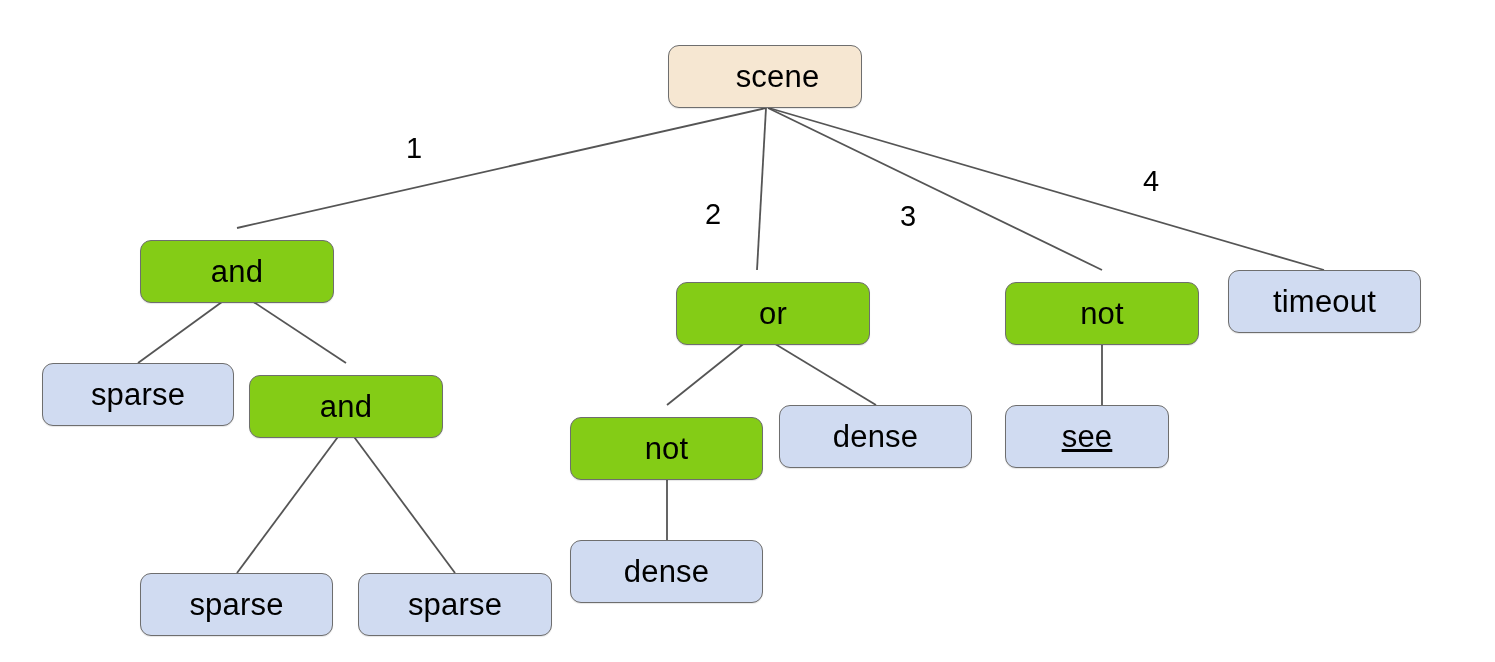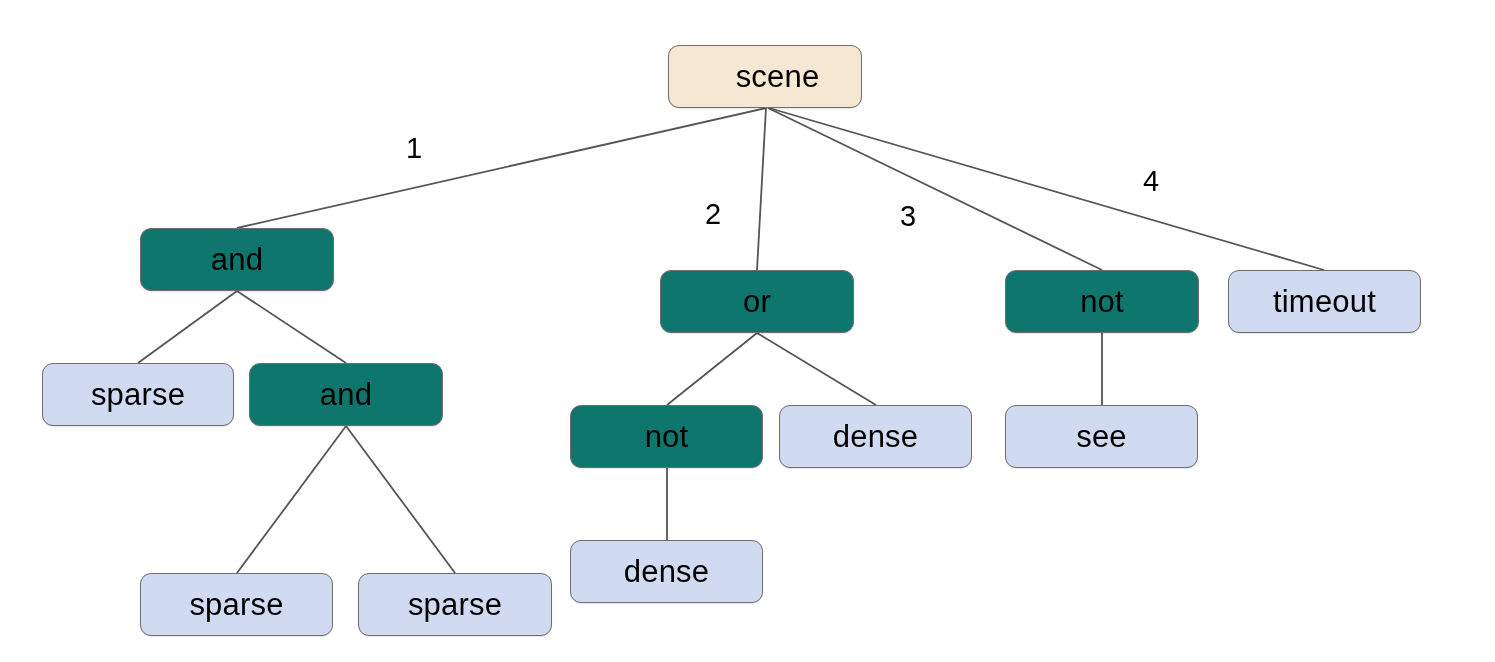--- a/index.html
+++ b/index.html
@@ -32,21 +32,21 @@
     display: flex;
     align-items: center;
     justify-content: center;
     font-size: 31px;
     color: #000000;
     line-height: 1;
     letter-spacing: 0.2px;
     box-shadow: 0 1px 1px rgba(0,0,0,0.10);
   }
   .node.root   { background: #f6e7d2; }
-  .node.op     { background: #0f766e; }
+  .node.op     { background: #84cc16; margin-top: 12px; }
   .node.leaf   { background: #d0dbf1; }
   .edge-label {
     position: absolute;
     font-size: 29px;
     color: #000000;
     line-height: 1;
     user-select: none;
   }
 </style>
 </head>
@@ -69,42 +69,42 @@
       <line x1="1102" y1="333" x2="1102" y2="405" stroke="#555555" stroke-width="1.8"></line>
     </svg>
 
   <div id="node-layer">
       <div class="node root" style="left: 668px; top: 45px; width: 194px; height: 63px; padding-left: 25px;">
         <span>scene</span>
       </div>
       <div class="node op" style="left: 140px; top: 228px; width: 194px; height: 63px;">
         <span>and</span>
       </div>
-      <div class="node op" style="left: 660px; top: 270px; width: 194px; height: 63px;">
+      <div class="node op" style="left: 676px; top: 270px; width: 194px; height: 63px;">
         <span>or</span>
       </div>
       <div class="node op" style="left: 1005px; top: 270px; width: 194px; height: 63px;">
         <span>not</span>
       </div>
       <div class="node leaf" style="left: 1228px; top: 270px; width: 193px; height: 63px;">
         <span>timeout</span>
       </div>
       <div class="node leaf" style="left: 42px; top: 363px; width: 192px; height: 63px;">
         <span>sparse</span>
       </div>
       <div class="node op" style="left: 249px; top: 363px; width: 194px; height: 63px;">
         <span>and</span>
       </div>
       <div class="node op" style="left: 570px; top: 405px; width: 193px; height: 63px;">
         <span>not</span>
       </div>
       <div class="node leaf" style="left: 779px; top: 405px; width: 193px; height: 63px;">
         <span>dense</span>
       </div>
-      <div class="node leaf" style="left: 1005px; top: 405px; width: 193px; height: 63px;">
+      <div class="node leaf" style="left: 1005px; top: 405px; width: 164px; height: 63px; text-decoration: underline;">
         <span>see</span>
       </div>
       <div class="node leaf" style="left: 570px; top: 540px; width: 193px; height: 63px;">
         <span>dense</span>
       </div>
       <div class="node leaf" style="left: 140px; top: 573px; width: 193px; height: 63px;">
         <span>sparse</span>
       </div>
       <div class="node leaf" style="left: 358px; top: 573px; width: 194px; height: 63px;">
         <span>sparse</span>

